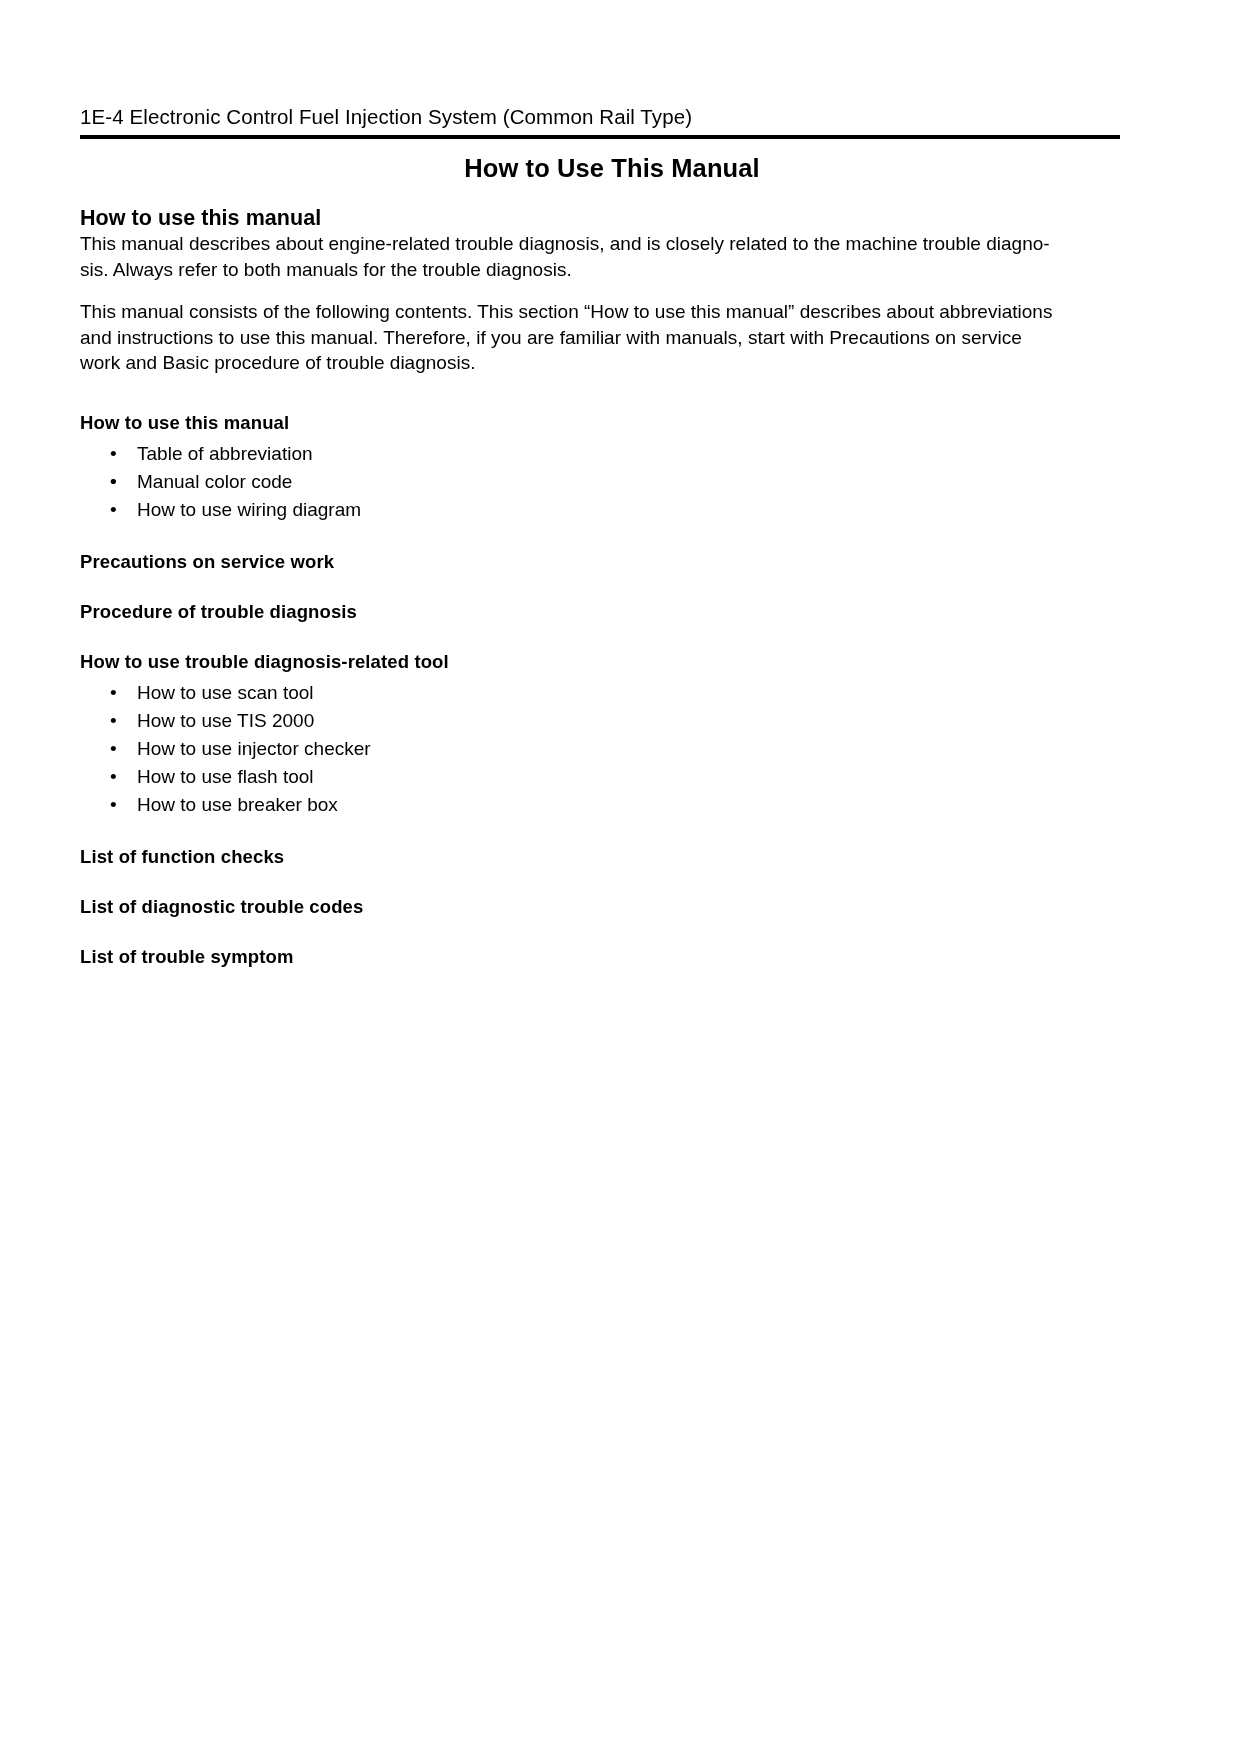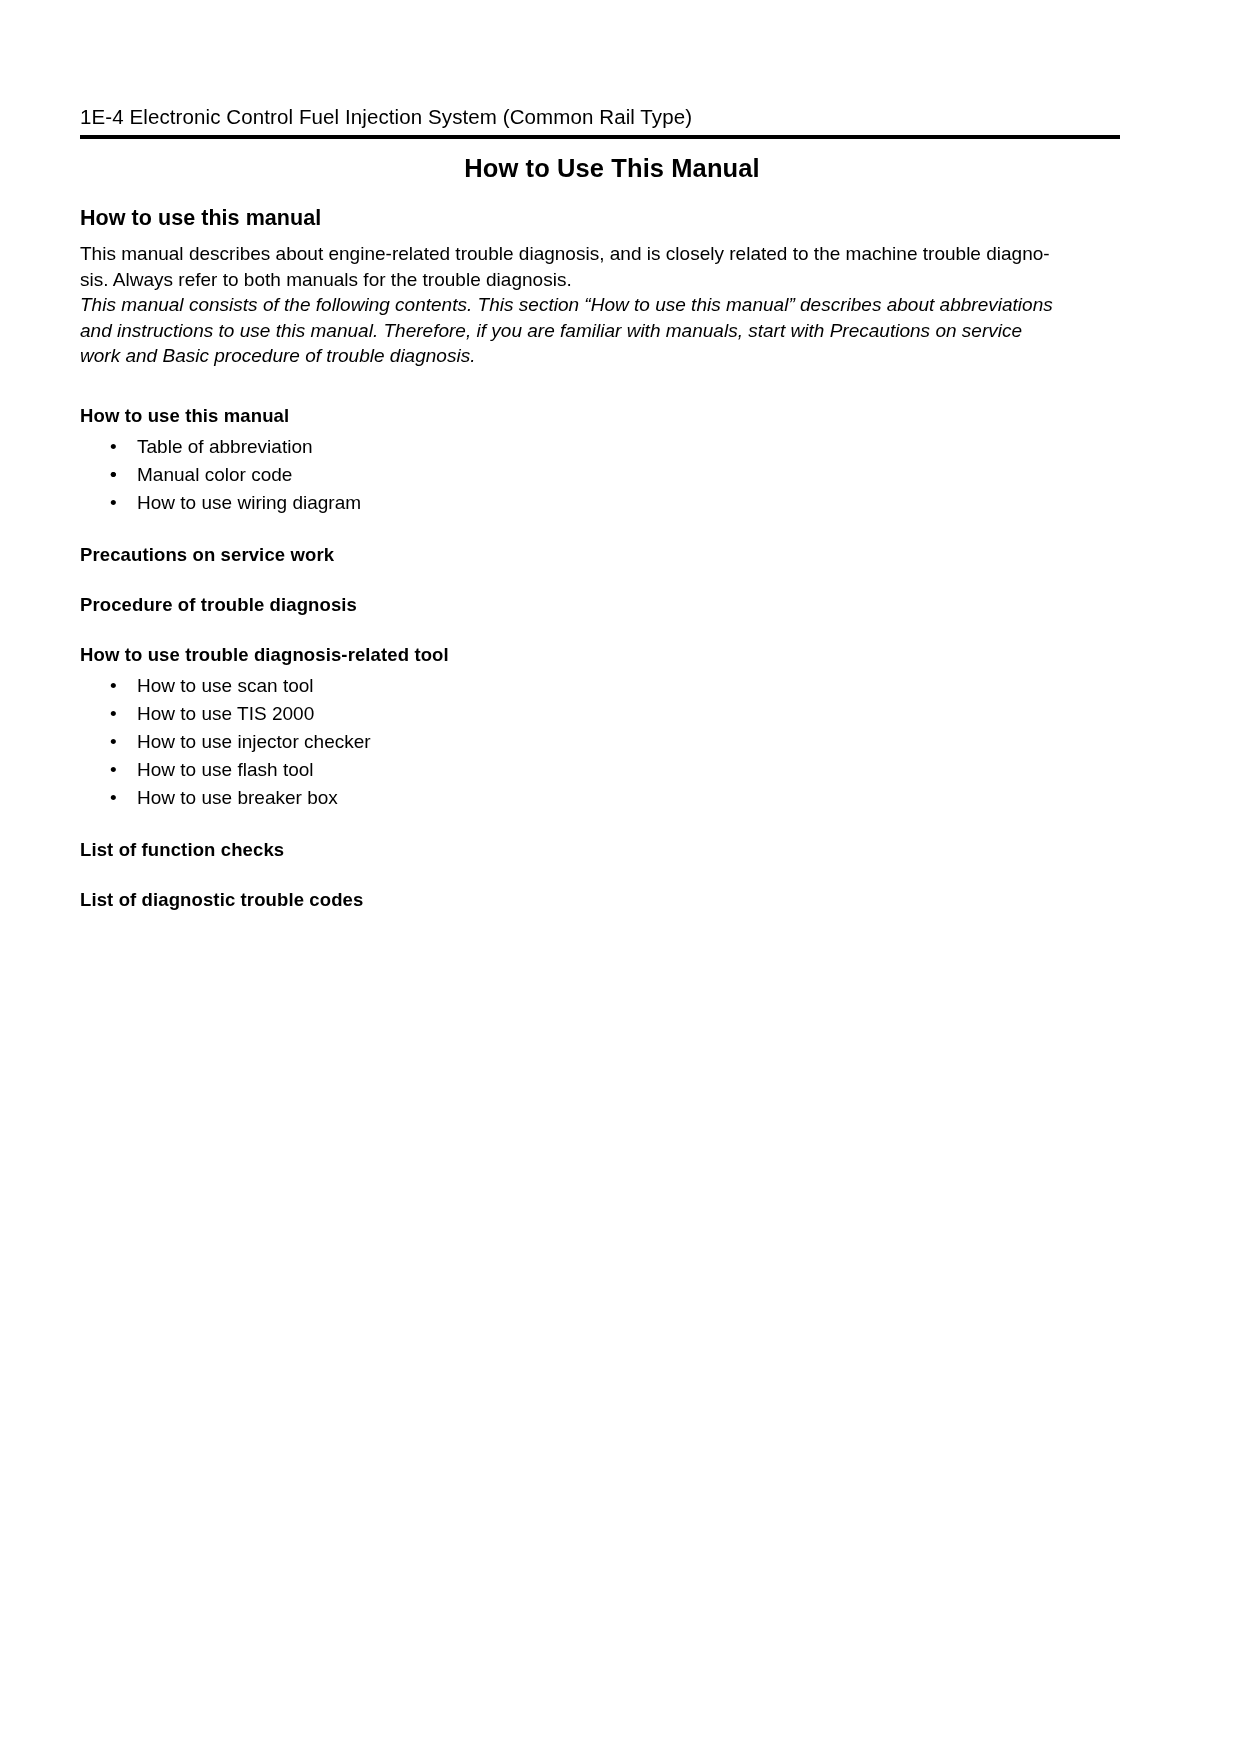--- a/index.html
+++ b/index.html
@@ -52,29 +52,28 @@
   .section-title {
     margin-top: 21px;
     font-size: 21.5px;
     font-weight: bold;
     line-height: 26px;
     letter-spacing: 0.05px;
   }
 
   
   .para {
-    margin-top: 10px;
+    margin-top: 0;
     font-size: 19px;
     line-height: 25.5px;
     letter-spacing: 0.01px;
     text-align: left;
   }
   .para + .para {
-    margin-top: 0;
-    font-style: italic;
+    margin-top: 17px;
   }
   .para .line {
     display: block;
     white-space: pre;
   }
 
   
   .sub-heading {
     font-size: 18.5px;
     font-weight: bold;
@@ -175,15 +174,16 @@
         <span class="bullet-dot">•</span>
         <span>How to use breaker box</span>
       </li>
     </ul>
 
 
     <div class="sub-heading block-gap">List of function checks</div>
 
     <div class="sub-heading block-gap">List of diagnostic trouble codes</div>
 
+    <div class="sub-heading block-gap">List of trouble symptom</div>
 
   </div>
 </div>
 
 </body></html>

